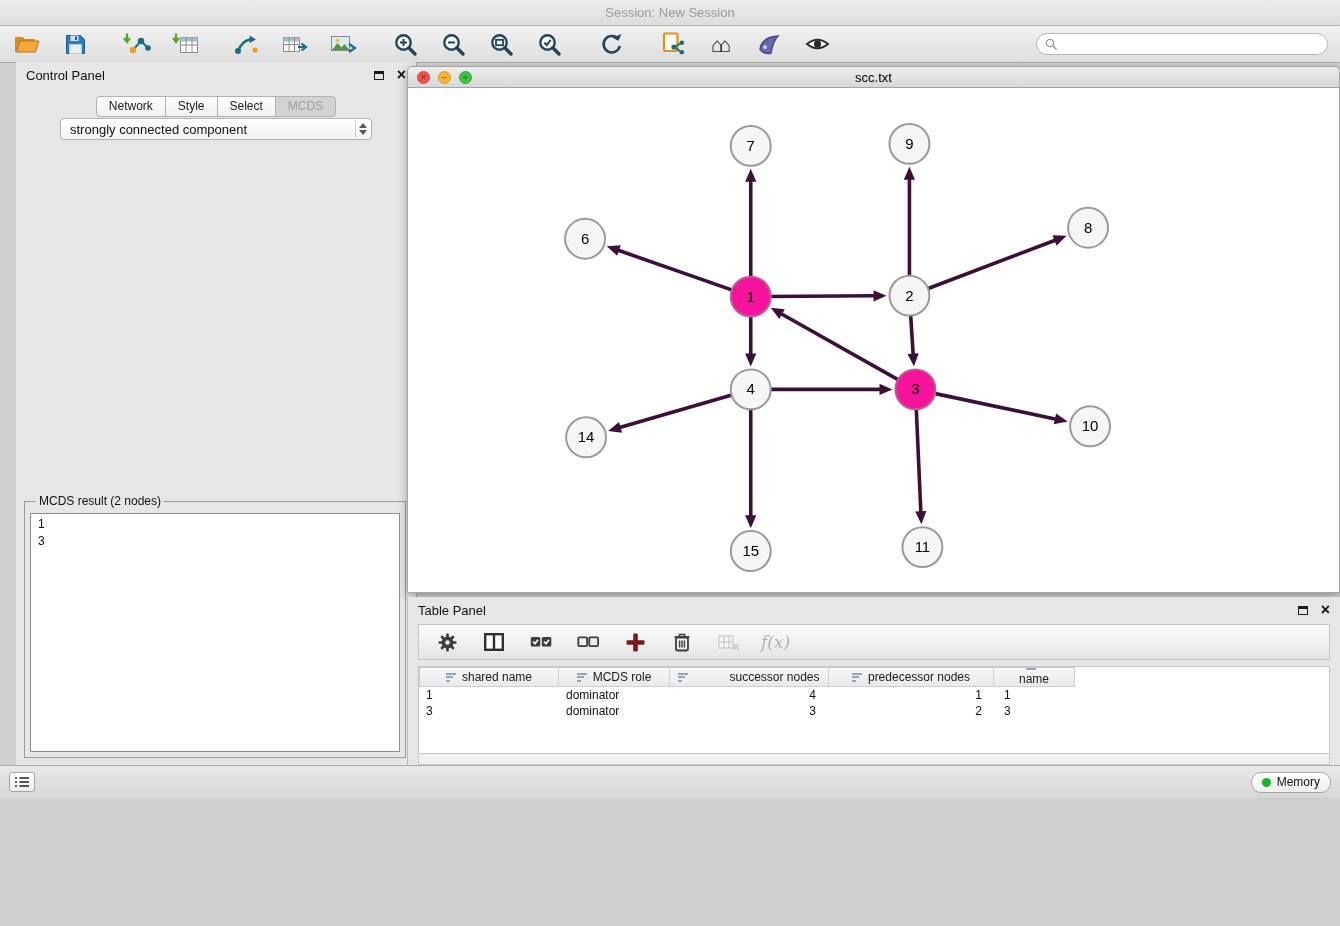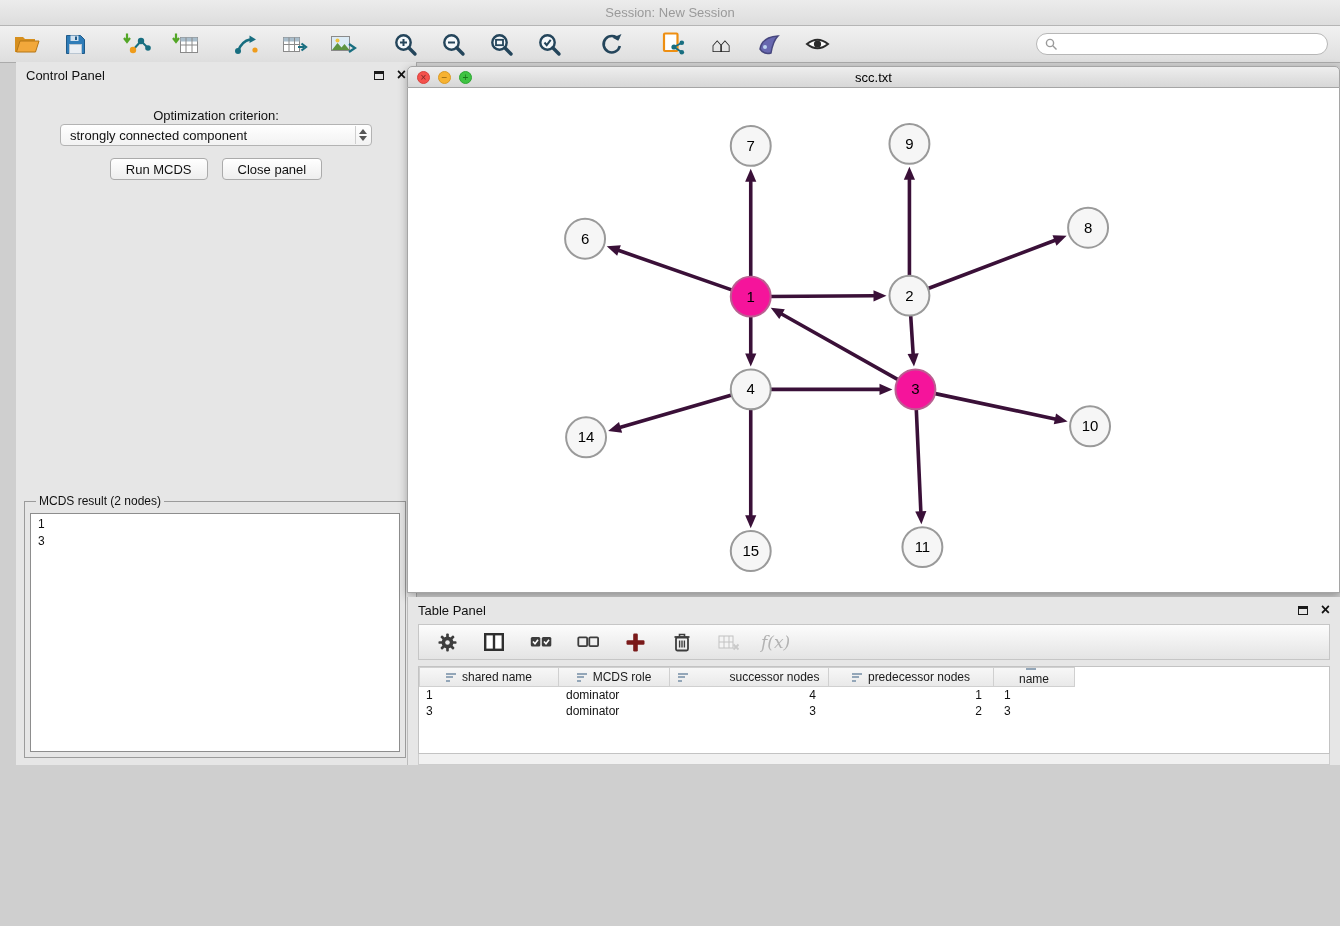--- a/index.html
+++ b/index.html
@@ -259,31 +259,32 @@
   </div>
 
   <div class="control-panel">
     <div class="panel-header">
       <span>Control Panel</span>
       <span class="ph-buttons">
         <span class="ph-float"></span>
         <span class="ph-close">×</span>
       </span>
     </div>
-    <div class="opt-label">Optimization criterion:</div>
+    <div id="cp-tabs" class="tabbar cp-tabs">
+        <div class="tab">Network</div>
+        <div class="tab">Style</div>
+        <div class="tab">Select</div>
+        <div class="tab active">MCDS</div>
+      </div>
     <div class="dropdown">
       <span>strongly connected component</span>
       <span class="dd-stepper">
           <i class="up"></i>
           <i class="down"></i>
         </span>
-    </div>
-    <div class="cp-buttons">
-      <button class="mac-btn">Run MCDS</button>
-      <button class="mac-btn">Close panel</button>
     </div>
     <fieldset class="result-box">
       <legend>MCDS result (2 nodes)</legend>
       <div id="result-lines" class="result-list">
           <div class="result-line">1</div>
           <div class="result-line">3</div>
         </div>
     </fieldset>
   </div>
 
@@ -456,14 +457,32 @@
             <div class="td col1">dominator</div>
             <div class="td col2 num">3</div>
             <div class="td col3 num">2</div>
             <div class="td col4">3</div>
           </div>
         </div>
     </div>
     <div class="hscroll"></div>
   </div>
 
+  <div class="statusbar">
+    <span class="sb-left-btn">
+      <svg width="16" height="12" viewBox="0 0 16 12">
+        <g stroke="#2f2f2f" stroke-width="1.6">
+          <line x1="1" y1="2" x2="3" y2="2"></line>
+            <line x1="5.5" y1="2" x2="15" y2="2"></line>
+          <line x1="1" y1="6" x2="3" y2="6"></line>
+            <line x1="5.5" y1="6" x2="15" y2="6"></line>
+          <line x1="1" y1="10" x2="3" y2="10"></line>
+            <line x1="5.5" y1="10" x2="15" y2="10"></line>
+        </g>
+      </svg>
+    </span>
+    <span class="memory-btn">
+      <span class="mem-dot"></span>
+      <span>Memory</span>
+    </span>
+  </div>
 
 </div>
 
 </body></html>

